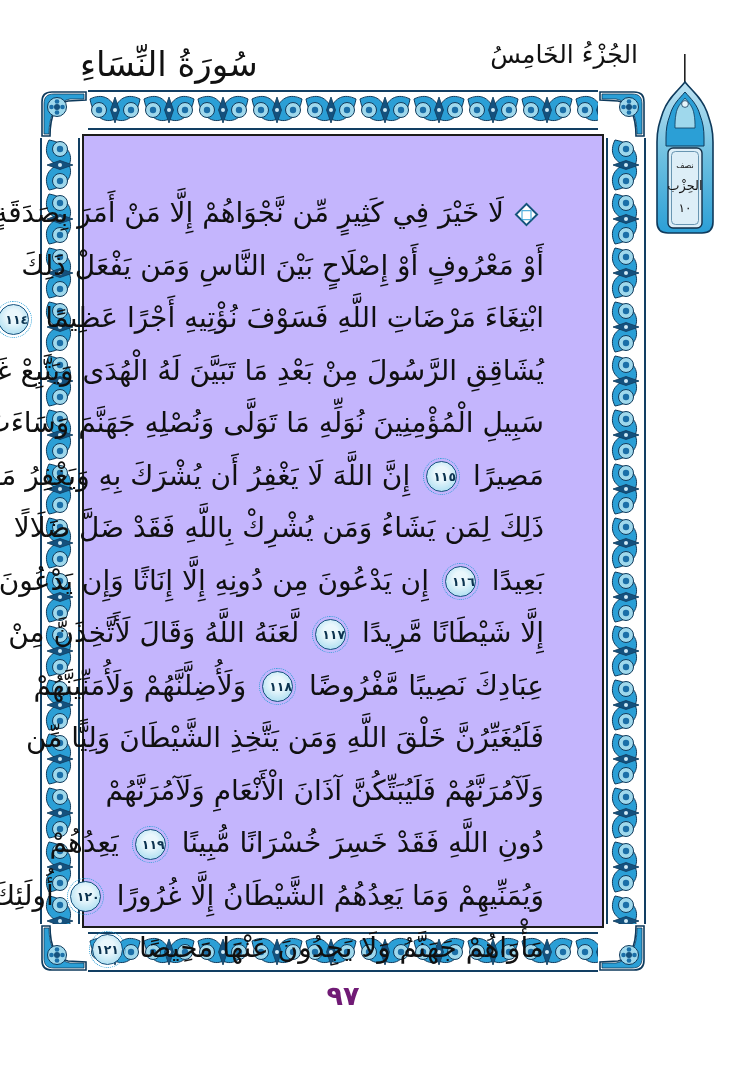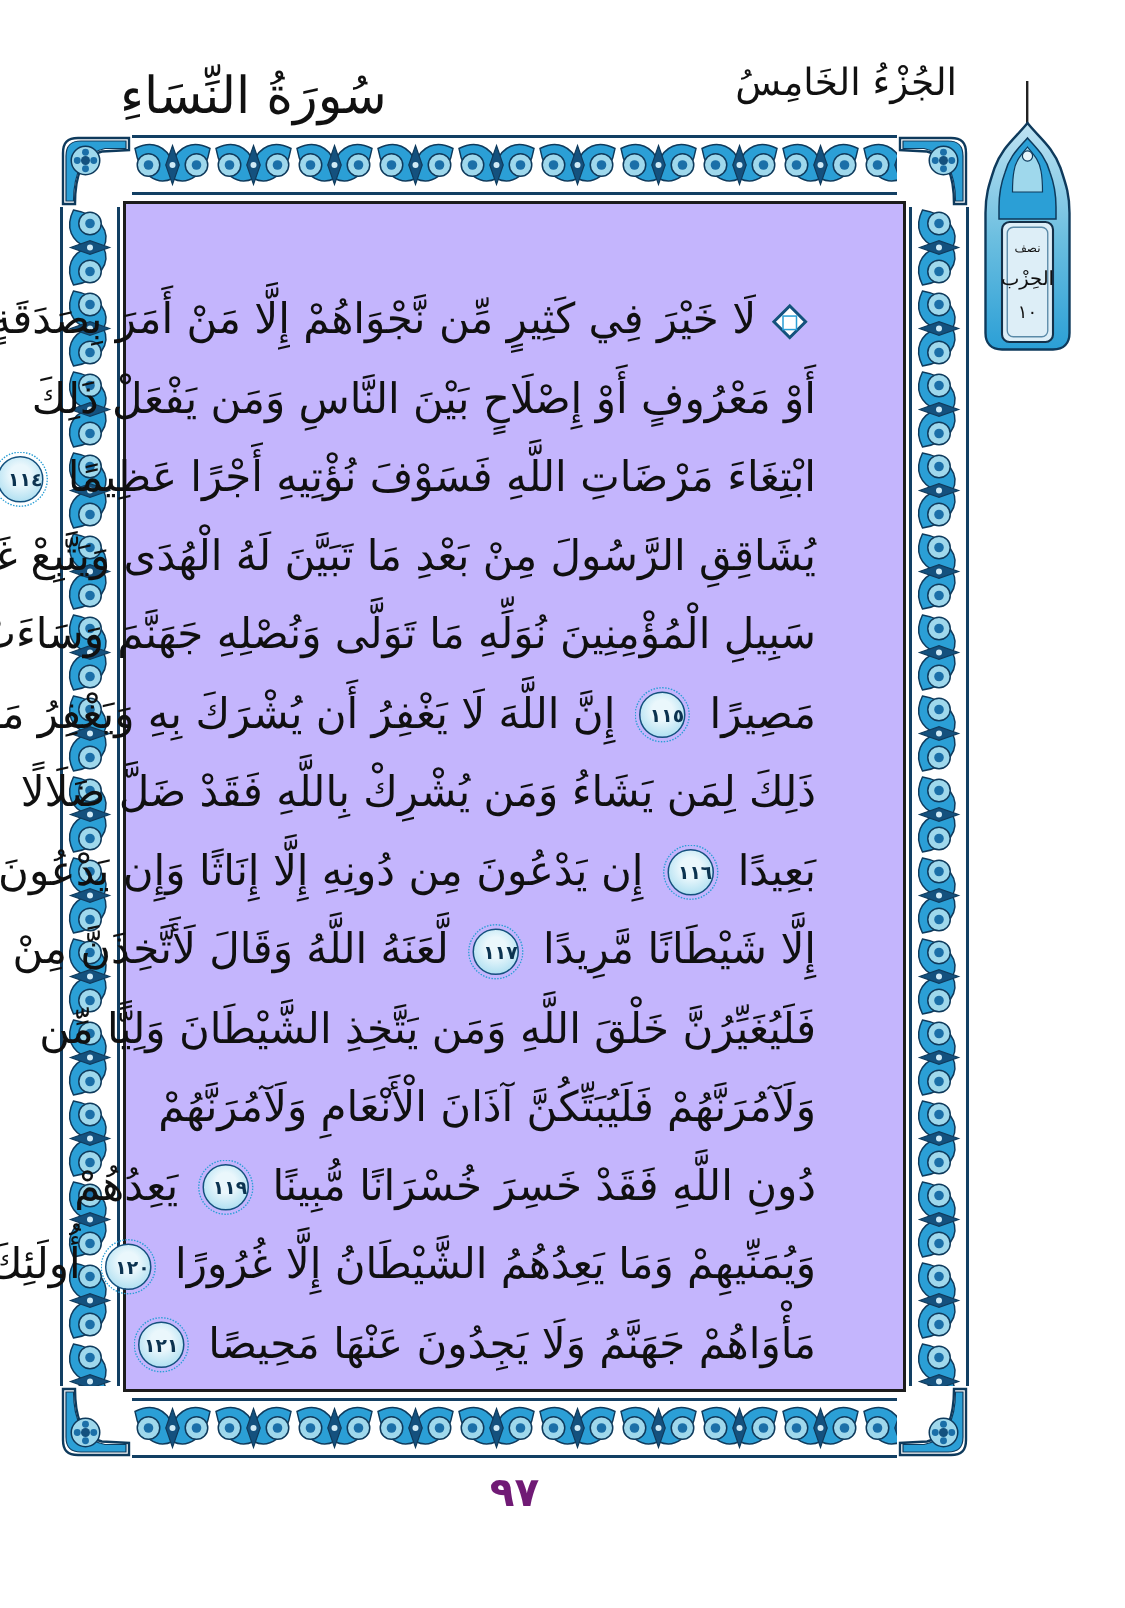--- a/index.html
+++ b/index.html
@@ -165,20 +165,21 @@
       <div class="text-area">
           <div class="qline"><span class="rub"><span class="rub-inner"></span></span> <span class="qtext">لَا خَيْرَ فِي كَثِيرٍ مِّن نَّجْوَاهُمْ إِلَّا مَنْ أَمَرَ بِصَدَقَةٍ</span></div>
           <div class="qline"><span class="qtext">أَوْ مَعْرُوفٍ أَوْ إِصْلَاحٍ بَيْنَ النَّاسِ وَمَن يَفْعَلْ ذَلِكَ</span></div>
           <div class="qline"><span class="qtext">ابْتِغَاءَ مَرْضَاتِ اللَّهِ فَسَوْفَ نُؤْتِيهِ أَجْرًا عَظِيمًا</span> <span class="aya">١١٤</span> </div>
           <div class="qline"><span class="qtext">يُشَاقِقِ الرَّسُولَ مِنْ بَعْدِ مَا تَبَيَّنَ لَهُ الْهُدَى وَيَتَّبِعْ غَيْرَ</span></div>
           <div class="qline"><span class="qtext">سَبِيلِ الْمُؤْمِنِينَ نُوَلِّهِ مَا تَوَلَّى وَنُصْلِهِ جَهَنَّمَ وَسَاءَتْ</span></div>
           <div class="qline"><span class="qtext">مَصِيرًا</span> <span class="aya">١١٥</span> <span class="qtext">إِنَّ اللَّهَ لَا يَغْفِرُ أَن يُشْرَكَ بِهِ وَيَغْفِرُ مَا دُونَ</span></div>
           <div class="qline"><span class="qtext">ذَلِكَ لِمَن يَشَاءُ وَمَن يُشْرِكْ بِاللَّهِ فَقَدْ ضَلَّ ضَلَالًا</span></div>
           <div class="qline"><span class="qtext">بَعِيدًا</span> <span class="aya">١١٦</span> <span class="qtext">إِن يَدْعُونَ مِن دُونِهِ إِلَّا إِنَاثًا وَإِن يَدْعُونَ</span></div>
           <div class="qline"><span class="qtext">إِلَّا شَيْطَانًا مَّرِيدًا</span> <span class="aya">١١٧</span> <span class="qtext">لَّعَنَهُ اللَّهُ وَقَالَ لَأَتَّخِذَنَّ مِنْ</span></div>
+          <div class="qline"><span class="qtext">عِبَادِكَ نَصِيبًا مَّفْرُوضًا</span> <span class="aya">١١٨</span> <span class="qtext">وَلَأُضِلَّنَّهُمْ وَلَأُمَنِّيَنَّهُمْ</span></div>
           <div class="qline"><span class="qtext">فَلَيُغَيِّرُنَّ خَلْقَ اللَّهِ وَمَن يَتَّخِذِ الشَّيْطَانَ وَلِيًّا مِّن</span></div>
           <div class="qline"><span class="qtext">وَلَآمُرَنَّهُمْ فَلَيُبَتِّكُنَّ آذَانَ الْأَنْعَامِ وَلَآمُرَنَّهُمْ</span></div>
           <div class="qline"><span class="qtext">دُونِ اللَّهِ فَقَدْ خَسِرَ خُسْرَانًا مُّبِينًا</span> <span class="aya">١١٩</span> <span class="qtext">يَعِدُهُمْ</span></div>
           <div class="qline"><span class="qtext">وَيُمَنِّيهِمْ وَمَا يَعِدُهُمُ الشَّيْطَانُ إِلَّا غُرُورًا</span> <span class="aya">١٢٠</span> <span class="qtext">أُولَئِكَ</span></div>
           <div class="qline center"><span class="qtext">مَأْوَاهُمْ جَهَنَّمُ وَلَا يَجِدُونَ عَنْهَا مَحِيصًا</span> <span class="aya">١٢١</span></div>
         </div>
     </div>
   </div>
 
   <div class="page-number">٩٧</div>

